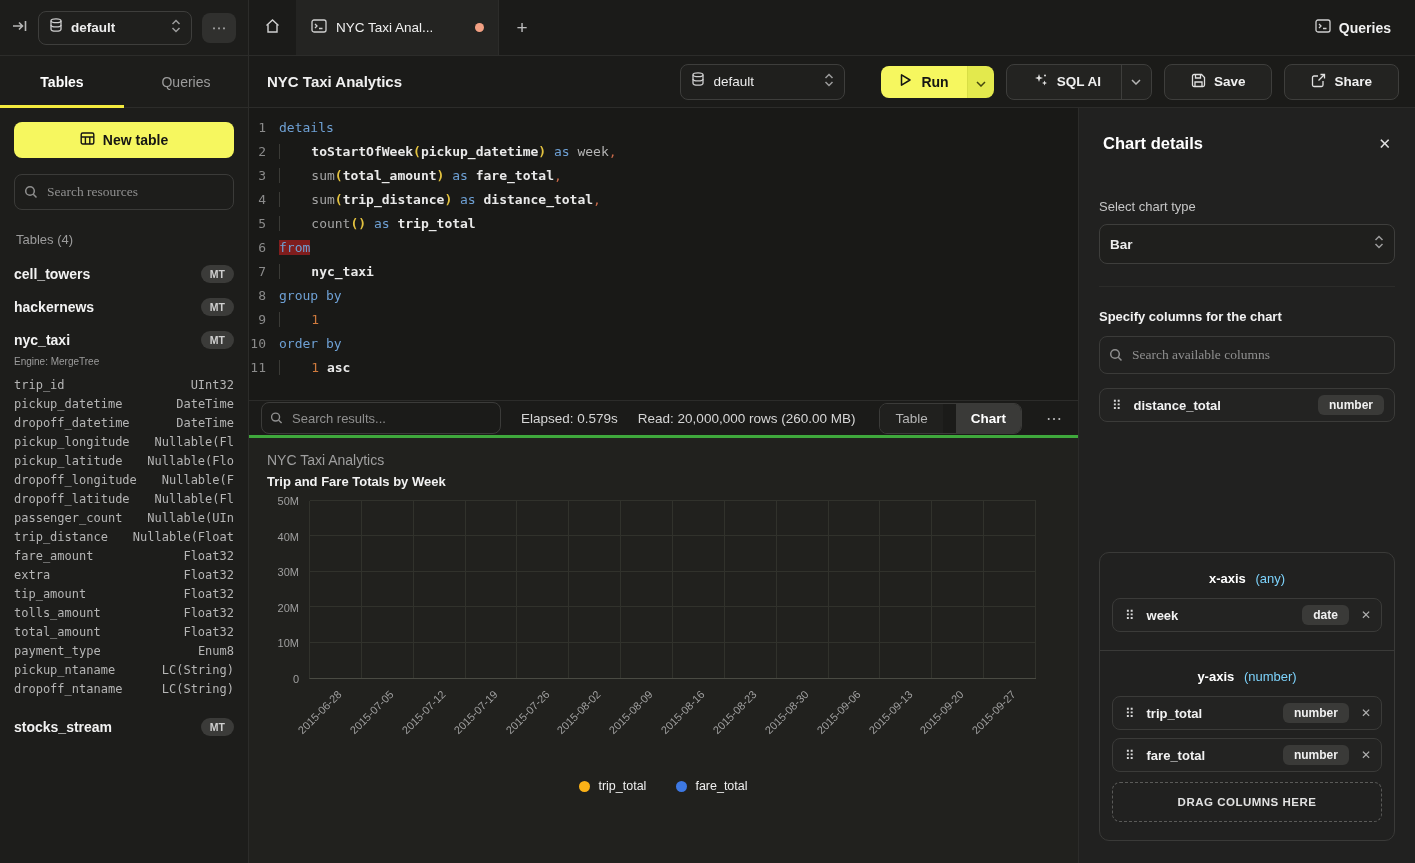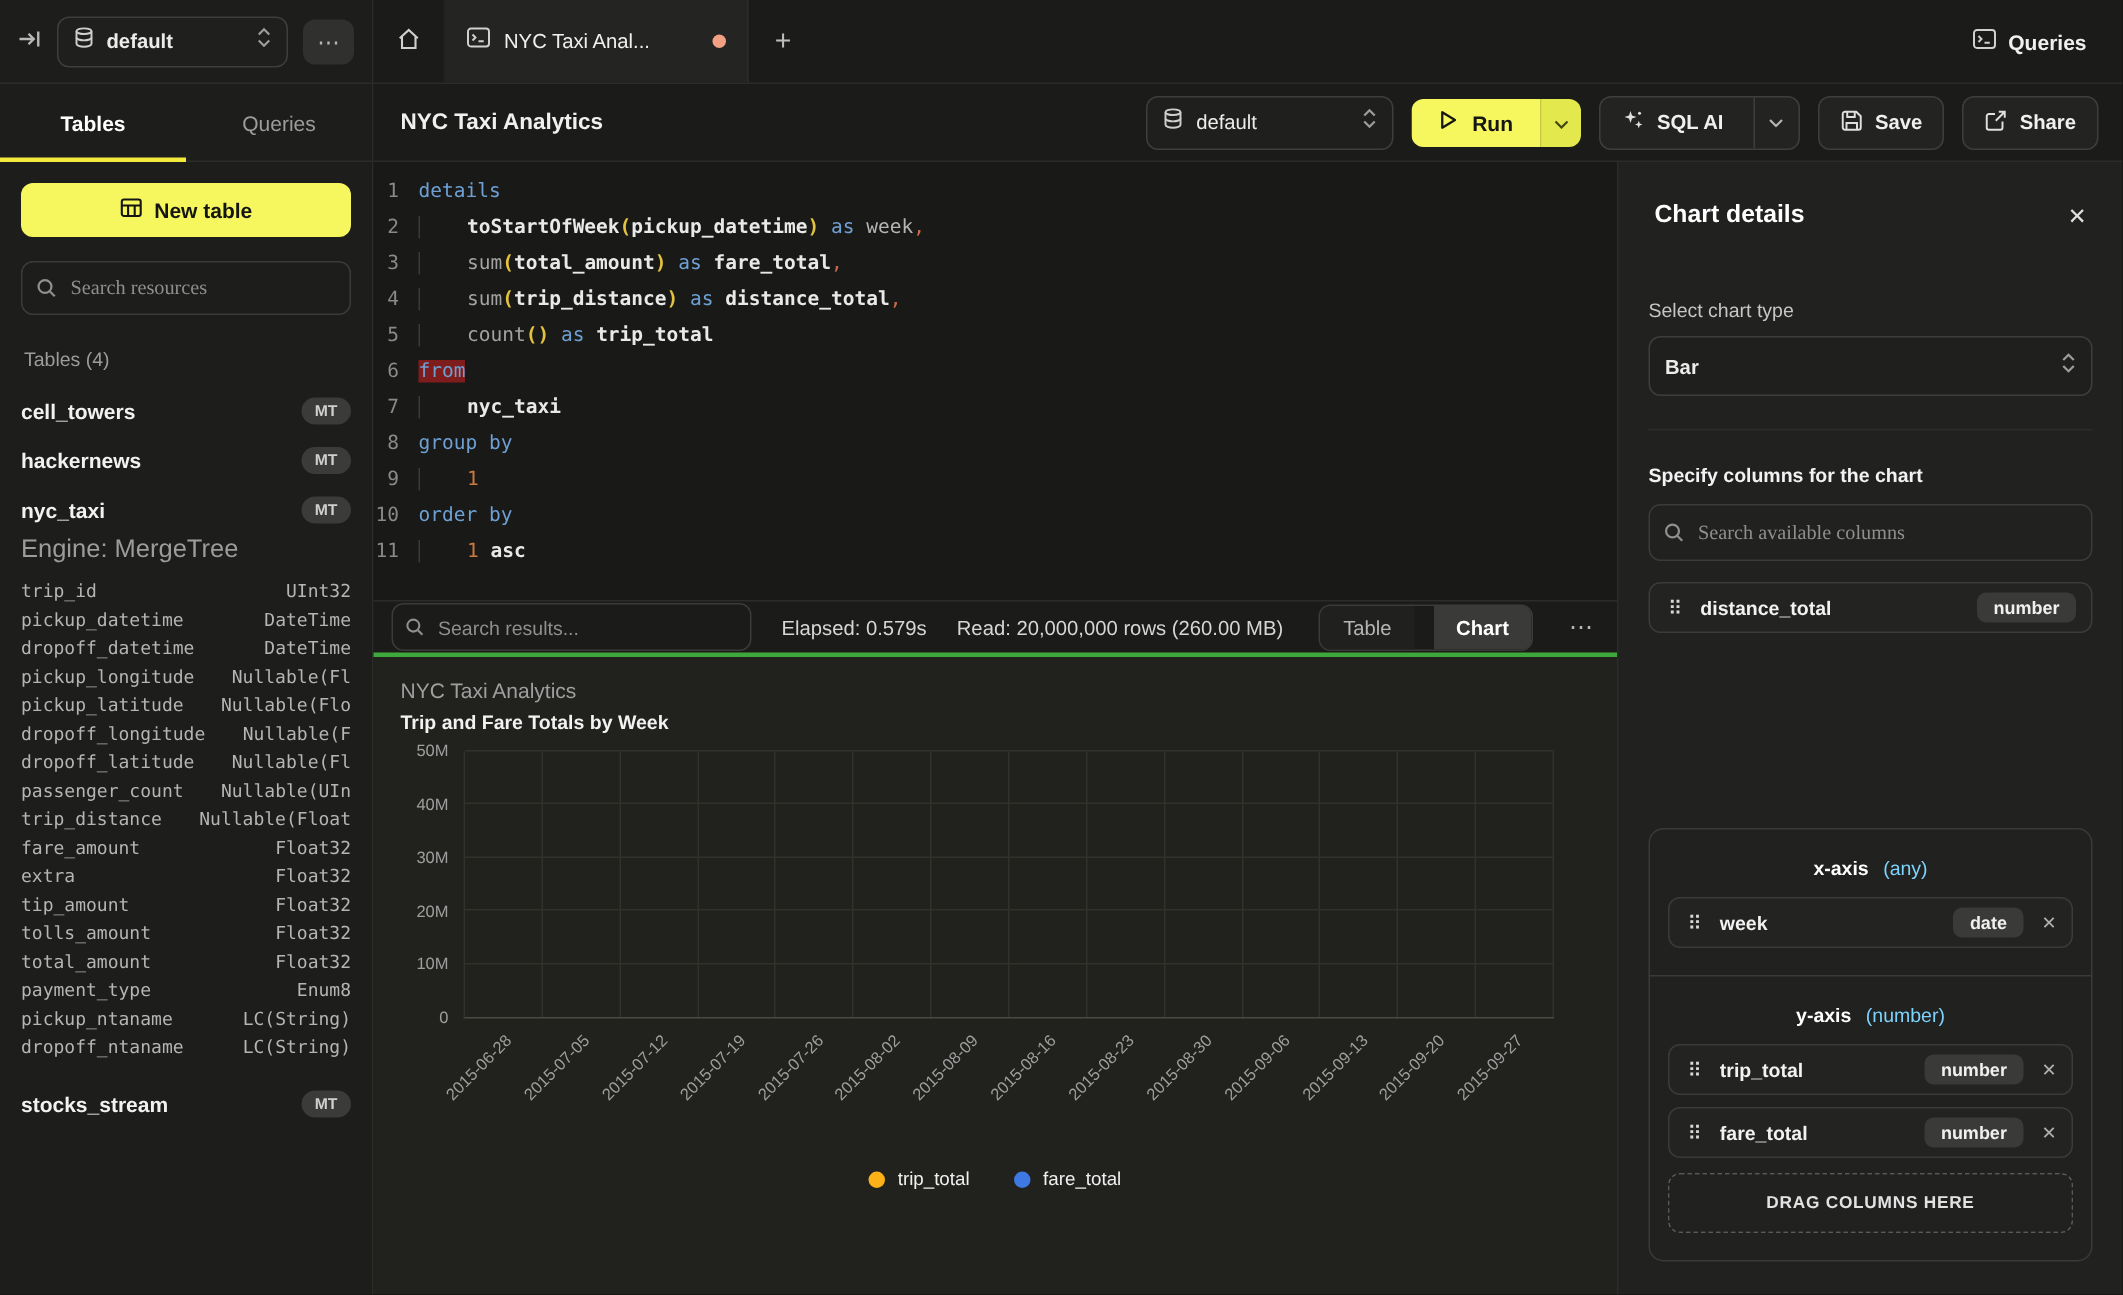--- a/index.html
+++ b/index.html
@@ -21,45 +21,45 @@
   .sb-body { flex:1; padding:14px; overflow:hidden; }
   .new-table-btn { width:100%; height:36px; background:#f6f75f; border:none; border-radius:8px; display:flex; align-items:center; justify-content:center; gap:8px; font-size:14px; font-weight:600; color:#151513; cursor:pointer; font-family:"Liberation Sans",sans-serif; }
   .search-box { position:relative; margin-top:16px; }
   .search-box input { width:100%; height:36px; background:transparent; border:1px solid #3b3b39; border-radius:8px; color:#ececec; padding:0 10px 0 32px; font-size:13.5px; font-family:Liberation Serif, serif; outline:none; }
   .search-box input::placeholder { color:#8f8f8f; }
   .search-box svg { position:absolute; left:10px; top:50%; transform:translateY(-50%); }
   .section-label { margin:22px 2px 10px; font-size:13px; color:#9c9c9c; }
   .tbl-row { height:33px; display:flex; align-items:center; justify-content:space-between; cursor:pointer; }
   .tbl-name { font-size:14px; font-weight:600; color:#f2f2f2; }
   .mt-badge { background:#3b3b39; color:#cfcfcf; font-size:10.5px; font-weight:700; padding:3px 9px; border-radius:10px; }
-  .tbl-engine { font-size:17px; color:#9c9c9c; margin:0 0 8px; }
+  .tbl-engine { font-size:10px; color:#9c9c9c; margin:0 0 8px; }
   .col-list { margin:2px 0 12px; }
   .col-row { display:flex; height:19px; align-items:center; font-family:"DejaVu Sans Mono", monospace; font-size:12px; color:#b5b5b5; white-space:nowrap; overflow:hidden; }
   .col-type { margin-left:auto; }
 
   
   .main { flex:1; display:flex; flex-direction:column; min-width:0; }
   .tabstrip { height:56px; background:#1b1b19; display:flex; align-items:stretch; border-bottom:1px solid #2c2c2a; }
   .home-btn { width:48px; display:flex; align-items:center; justify-content:center; background:none; border:none; border-right:1px solid #242422; cursor:pointer; }
   .tab { width:202px; background:#242422; display:flex; align-items:center; gap:9px; padding:0 14px; border-right:1px solid #2c2c2a; cursor:pointer; }
   .tab-label { font-size:13.5px; color:#f0f0f0; white-space:nowrap; overflow:hidden; }
   .tab-dot { width:9px; height:9px; border-radius:50%; background:#f2a083; margin-left:auto; flex:none; }
   .plus-btn { width:46px; background:none; border:none; color:#bdbdbd; font-size:19px; cursor:pointer; }
   .strip-spacer { flex:1; }
   .queries-btn { display:flex; align-items:center; gap:8px; background:none; border:none; color:#f0f0f0; font-size:14px; font-weight:600; padding:0 24px; cursor:pointer; }
 
   .toolbar { height:52px; background:#1b1b19; border-bottom:1px solid #2c2c2a; display:flex; align-items:center; padding:0 16px 0 18px; gap:12px; }
   .page-title { font-size:15px; font-weight:600; color:#f0f0f0; margin-right:auto; }
   .tb-select { width:165px; height:36px; }
   .tb-select .sel-label { font-weight:400; }
   .sel-spacer { flex:1; }
-  .run-btn { display:flex; height:32px; border-radius:8px; overflow:hidden; cursor:pointer; }
+  .run-btn { display:flex; height:32px; border-radius:8px; overflow:hidden; cursor:pointer;margin-left:24px; }
   .run-main { display:flex; align-items:center; gap:9px; background:#f6f75f; padding:0 18px; font-size:14px; font-weight:600; color:#151513; }
   .run-drop { width:27px; background:#e3e94d; display:flex; align-items:center; justify-content:center; border-left:1px solid #d8de45; }
-  .ghost-btn { display:flex; align-items:center; gap:8px; height:36px; border:1px solid #3e3e3c; background:#232321; border-radius:8px; padding:0 14px; color:#f0f0f0; font-size:13.5px; font-weight:600; cursor:pointer; font-family:"Liberation Sans",sans-serif; }
+  .ghost-btn { display:flex; align-items:center; gap:8px; height:36px; border:1px solid #3e3e3c; background:#232321; border-radius:8px; padding:0 26px; color:#f0f0f0; font-size:13.5px; font-weight:600; cursor:pointer; font-family:"Liberation Sans",sans-serif; }
   .sqlai-btn { padding-right:0; }
   .sqlai-drop { width:30px; height:100%; display:flex; align-items:center; justify-content:center; border-left:1px solid #3e3e3c; margin-left:12px; }
 
   .workspace { flex:1; display:flex; min-height:0; }
   .left-col { flex:1; display:flex; flex-direction:column; min-width:0; }
 
   
   .editor { height:292px; background:#191917; padding-top:8px; font-family:"DejaVu Sans Mono", monospace; font-size:13px; overflow:hidden; }
   .ed-line { display:flex; line-height:24px; }
   .ed-num { width:30px; text-align:right; padding-right:13px; color:#8a8a8a; flex:none; }

